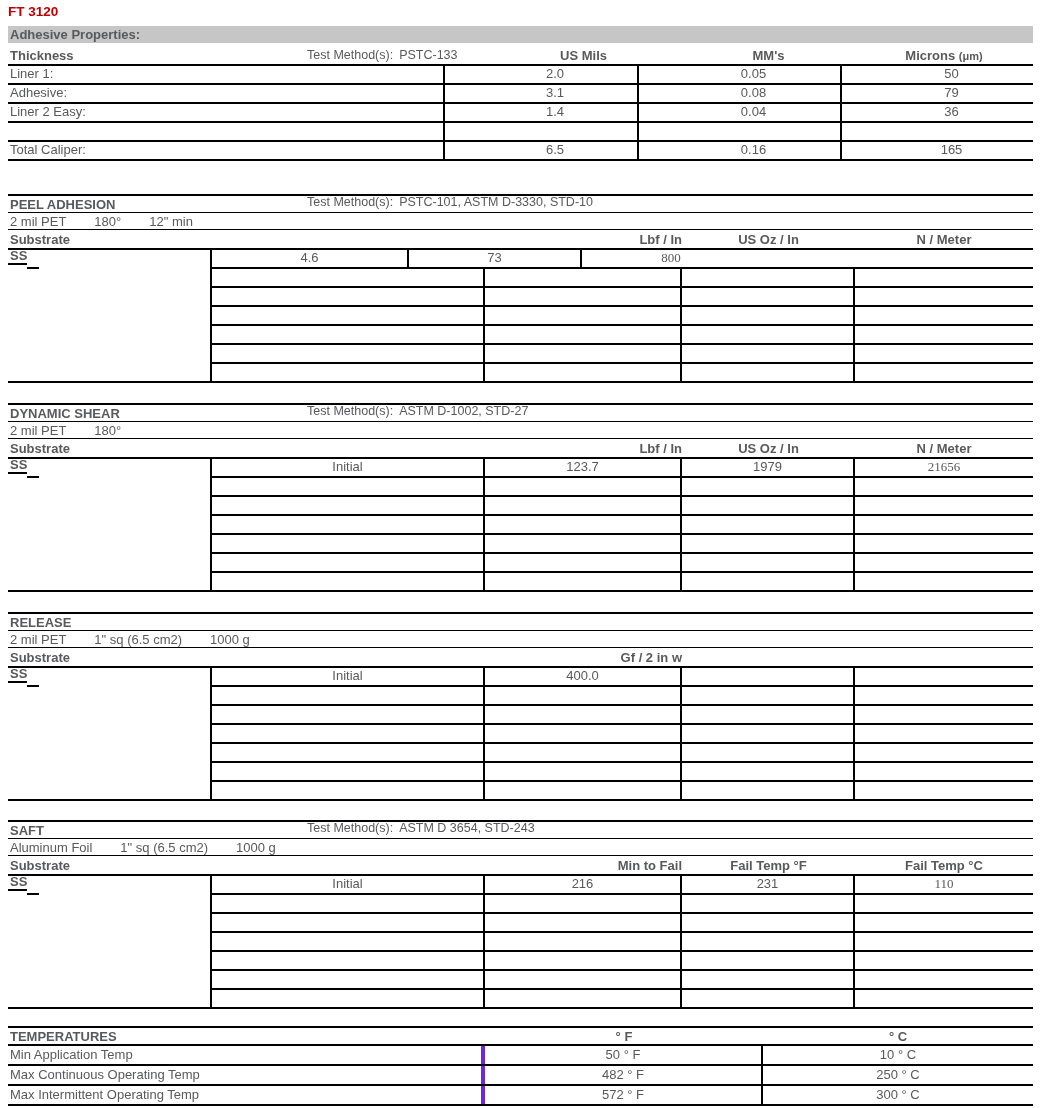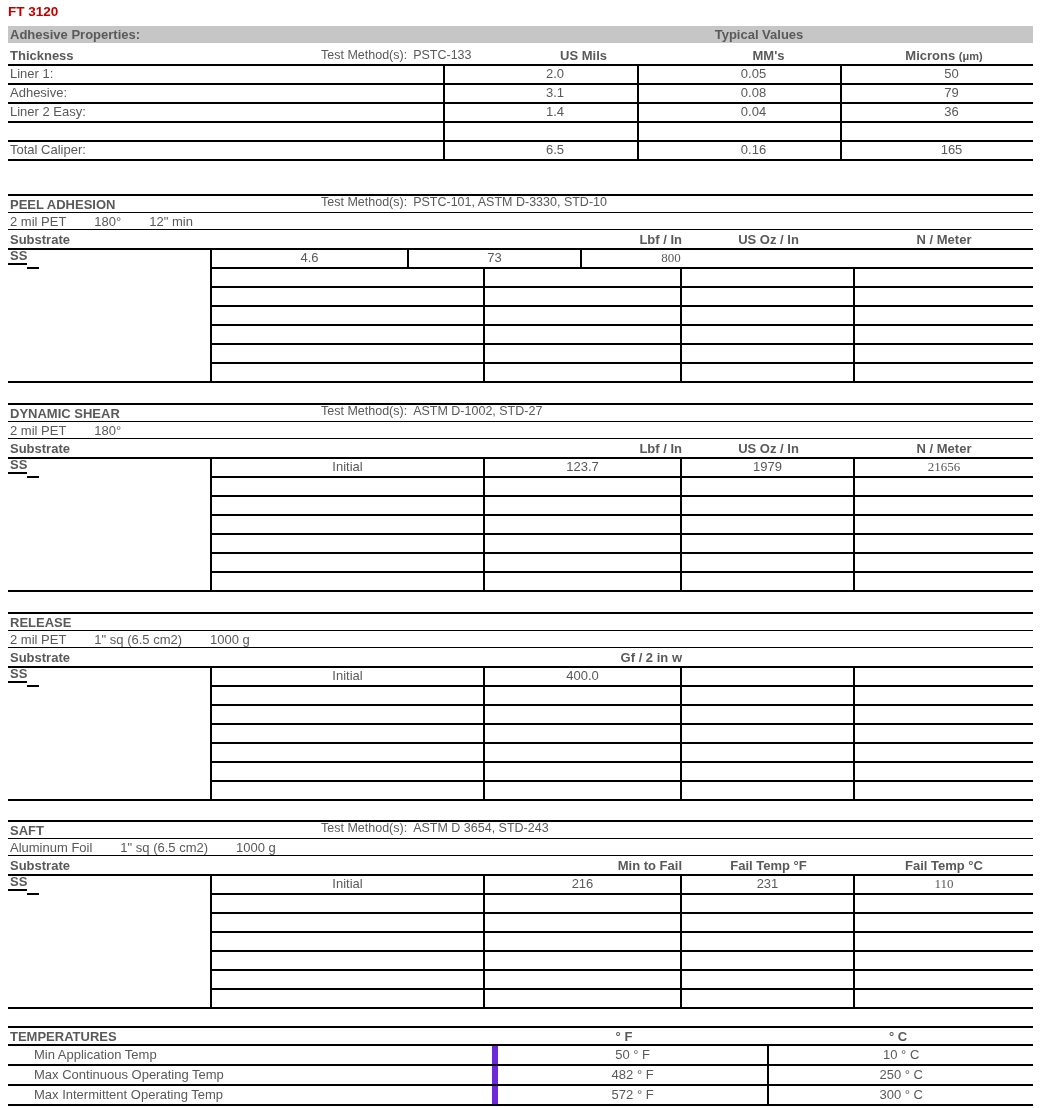--- a/index.html
+++ b/index.html
@@ -15,21 +15,21 @@
 
   .gray-bar { margin-top:7px; height:17px; background:#c6c6c6; display:flex; align-items:center; font-weight:bold; }
   .gray-bar .ap { width:477px; padding-left:2px; }
   .gray-bar .tv { width:548px; text-align:center; }
 
   .thick-header { height:21px; display:flex; align-items:flex-end; position:relative; padding-bottom:1px; }
   .thick-header .th0 { width:477px; padding-left:2px; font-weight:bold; }
   .thick-header .ch1 { width:197px; text-align:center; font-weight:bold; }
   .thick-header .ch2 { width:173px; text-align:center; font-weight:bold; }
   .thick-header .ch3 { width:178px; text-align:center; font-weight:bold; }
-  .tm { position:absolute; left:313px; bottom:2px; font-weight:normal; font-size:12.5px; white-space:nowrap; }
+  .tm { position:absolute; left:299px; bottom:2px; font-weight:normal; font-size:12.5px; white-space:nowrap; }
   .tm .tm-val { margin-left:6px; }
   .unit { font-size:11px; }
 
   .t-table { border-top:2px solid #000; }
   .t-row { display:flex; height:19px; border-bottom:2px solid #000; line-height:16px;gap:28px; }
   .t-row .c0 { width:477px; padding-left:2px; border-right:2px solid #000; }
   .t-row .c1 { width:181px; border-right:2px solid #000; text-align:center; }
   .t-row .c2 { width:191px; border-right:2px solid #000; text-align:center; }
   .t-row .c3 { width:178px; text-align:center; }
 
@@ -61,34 +61,33 @@
   .m-row .mv1 { width:197px; border-right:2px solid #000; text-align:center; }
   .m-row .mv2 { width:173px; border-right:2px solid #000; text-align:center; }
   .m-row .mv3 { width:178px; text-align:center;font-family:Liberation Serif, serif; }
 
   .temps-header { height:20px; border-top:2px solid #000; border-bottom:2px solid #000;
                   display:flex; align-items:center; font-weight:bold; }
   .temps-header .tp0 { width:477px; padding-left:2px; }
   .temps-header .tp1 { width:278px; text-align:center; }
   .temps-header .tp2 { width:270px; text-align:center; }
   .temp-row { display:flex; height:20px; border-bottom:2px solid #000; line-height:17px; }
-  .temp-row .tr0 { width:477px; padding-left:2px; border-right:6px solid #6d28d9;margin-left:24px; }
+  .temp-row .tr0 { width:477px; padding-left:2px; border-right:4px solid #6d28d9; }
   .temp-row .tr1 { width:278px; border-right:2px solid #000; text-align:center; }
   .temp-row .tr2 { width:270px; text-align:center; }
 </style>
 </head>
 <body>
 
 <div class="page">
 
   <div class="doc-title">FT 3120</div>
 
   <div class="gray-bar">
     <span class="ap">Adhesive Properties:</span>
-    <span class="tv">Typical Values</span>
   </div>
 
   <div class="thick-header">
     <div class="th0">Thickness</div>
     <span class="tm">
       <span>Test Method(s):</span><span class="tm-val">PSTC-133</span>
     </span>
     <div class="ch1">US Mils</div>
     <div class="ch2">MM's</div>
     <div class="ch3">

